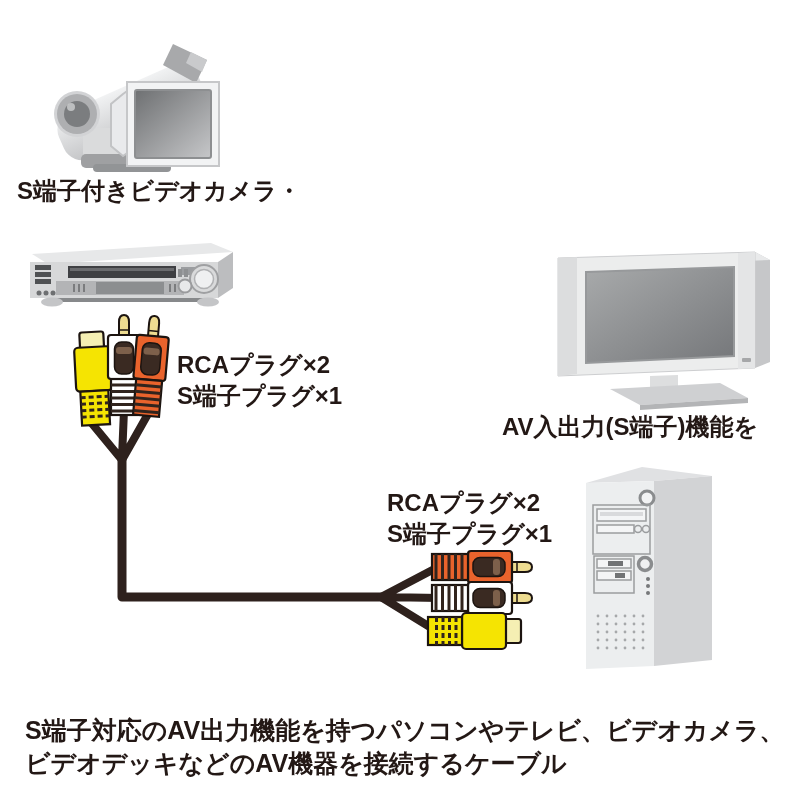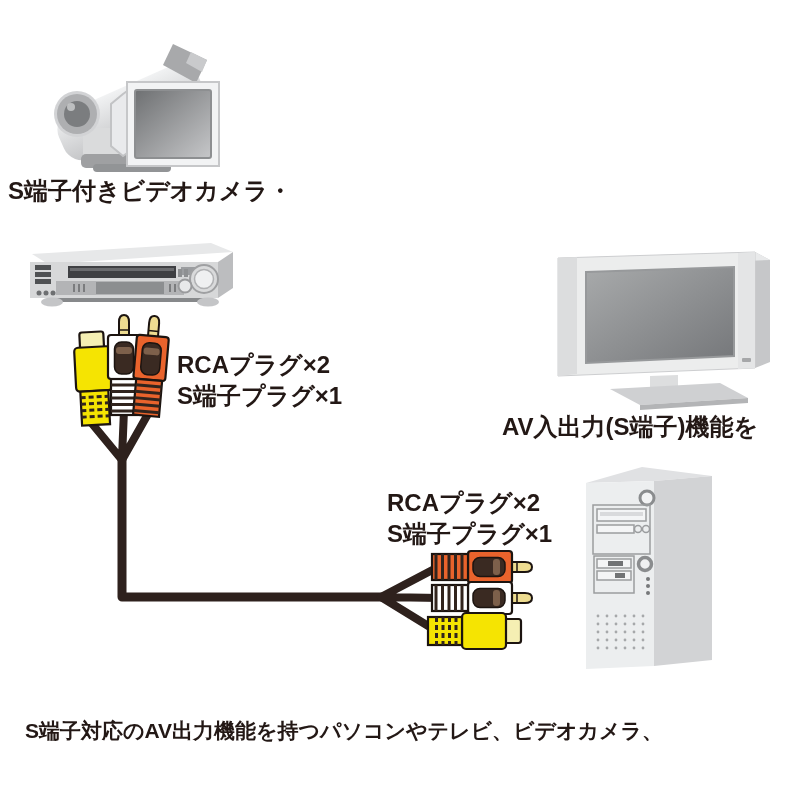--- a/index.html
+++ b/index.html
@@ -5,25 +5,25 @@
   :root{
     --c-text:#231815; --c-cable:#2e211d; --c-outline:#1c1410;
     --c-plug-yellow:#f5e402; --c-plug-yellow-cap:#f5efb3; --c-plug-orange:#e9632c;
     --c-plug-white:#ffffff; --c-plug-grip:#3a2a22; --c-pin-gold:#eedc90; --c-rib-dark:#31241d;
   }
   html,body{margin:0;padding:0;background:#fff;}
   .stage{position:relative;width:800px;height:800px;background:#ffffff;overflow:hidden;
          font-family:"Liberation Sans","DejaVu Sans",sans-serif;}
   .stage svg{position:absolute;left:0;top:0;}
   .cap{position:absolute;font-weight:bold;color:var(--c-text);white-space:nowrap;}
-  .cap-camera{left:7px;top:175px;width:286px;text-align:center;font-size:24px;line-height:31px;}
+  .cap-camera{left:16px;top:175px;width:286px;text-align:center;font-size:24px;line-height:31px;}
   .cap-left-plugs{left:177px;top:349px;font-size:24px;line-height:31px;}
   .cap-right-plugs{left:387px;top:487px;font-size:24px;line-height:31px;}
   .cap-monitor{left:502px;top:411px;font-size:24px;line-height:31px;}
-  .cap-desc{left:25px;top:714px;font-size:21px;line-height:33px;}
+  .cap-desc{left:25px;top:714px;font-size:25px;line-height:33px;}
   .plug-y{--plug-color:var(--c-plug-yellow);}
   .plug-w{--plug-color:var(--c-plug-white);}
   .plug-o{--plug-color:var(--c-plug-orange);}
 </style>
 </head>
 <body>
 
 <div class="stage">
 
 <svg width="800" height="800" viewBox="0 0 800 800">
@@ -196,15 +196,16 @@
   <div>RCAプラグ×2</div>
   <div>S端子プラグ×1</div>
 </div>
 
 <div class="cap cap-monitor">
   <div>AV入出力(S端子)機能を</div>
 </div>
 
 <div class="cap cap-desc">
   <div>S端子対応のAV出力機能を持つパソコンやテレビ、ビデオカメラ、</div>
+  <div>ビデオデッキなどのAV機器を接続するケーブル</div>
 </div>
 
 </div>
 
 </body></html>

